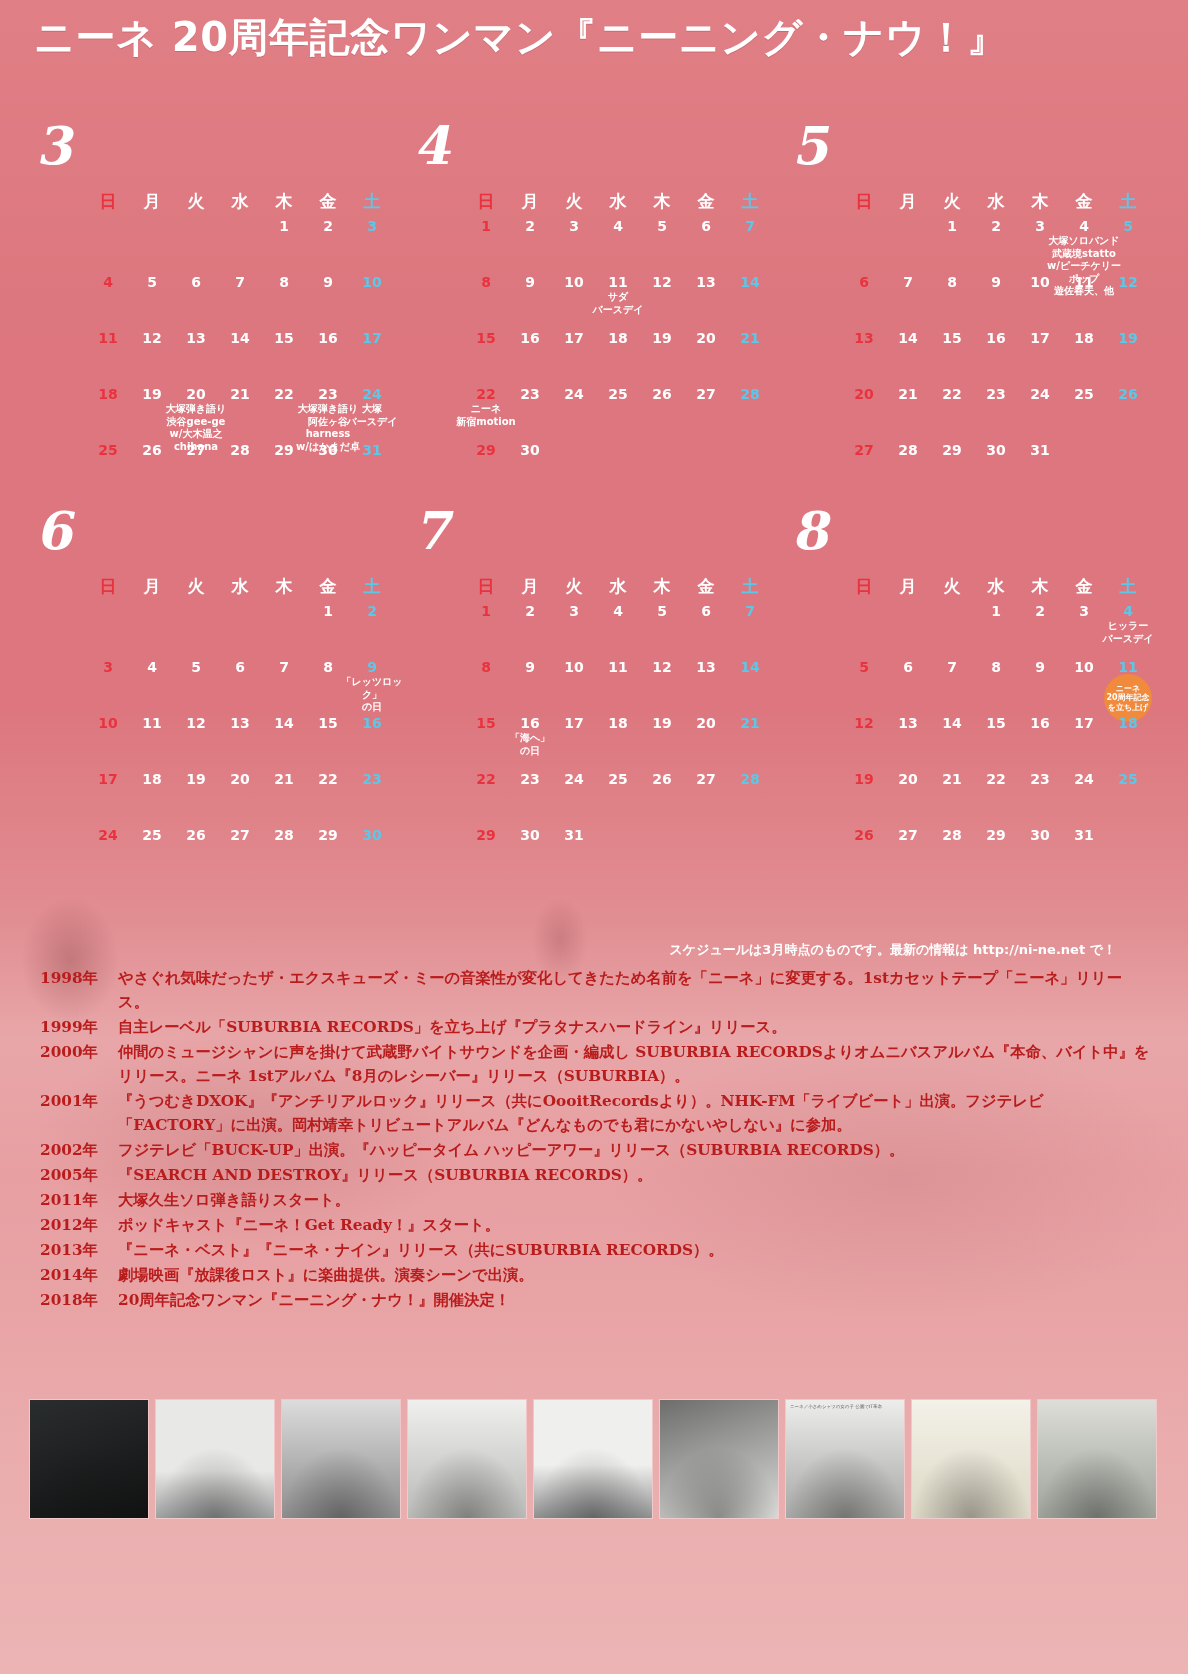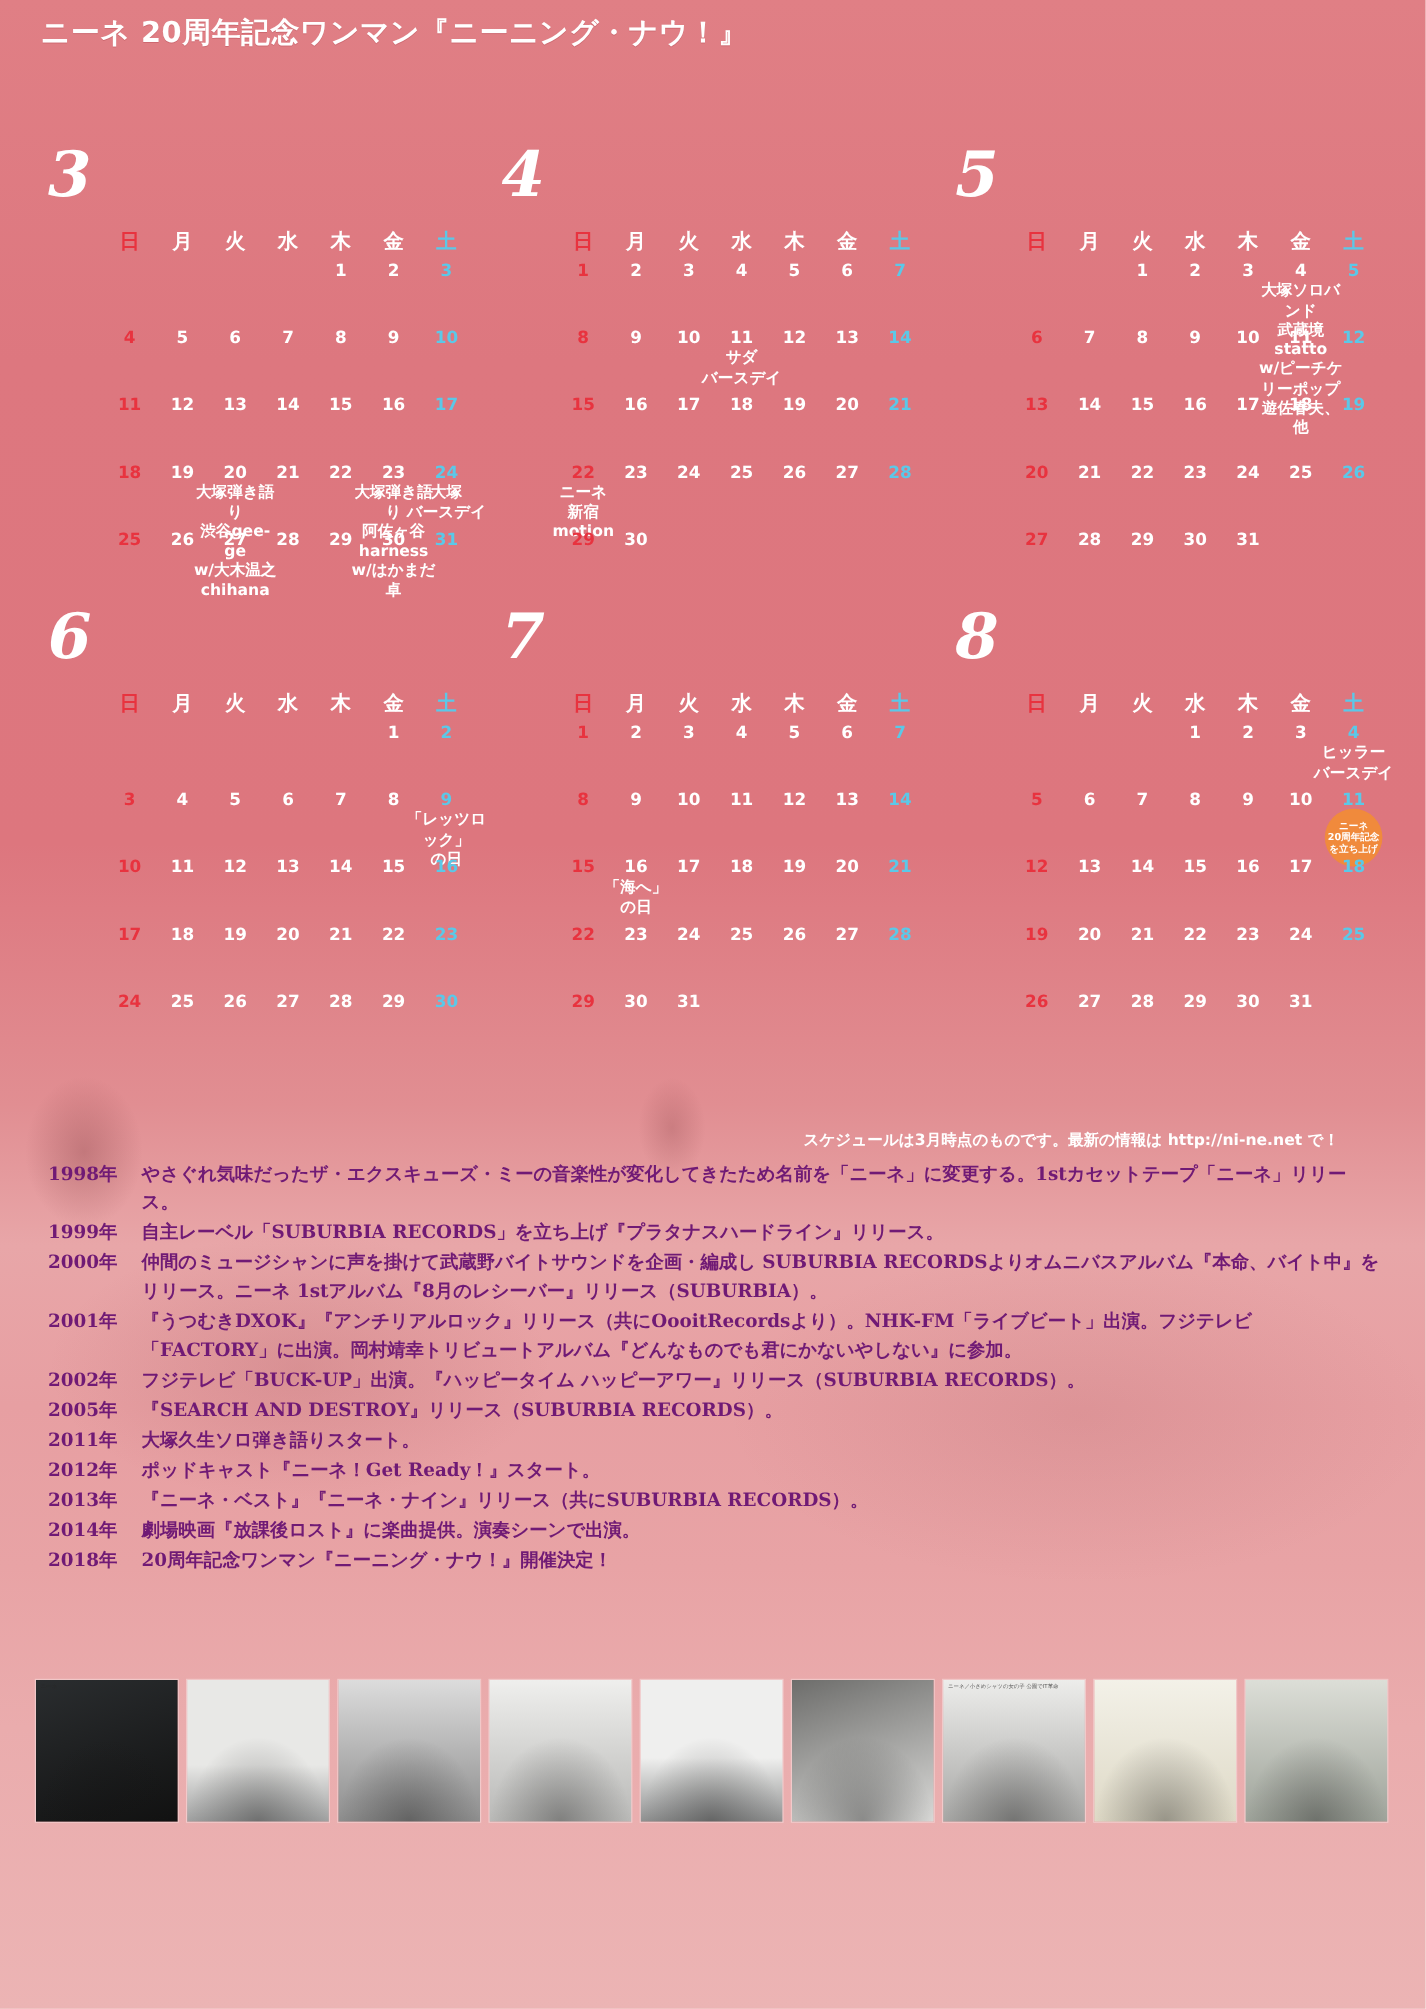--- a/index.html
+++ b/index.html
@@ -11,54 +11,54 @@
   }
   
   .ghost{position:absolute;left:0;top:880px;width:100%;height:520px;
     background:
       radial-gradient(ellipse 70px 90px at 70px 80px, rgba(120,50,55,.30), rgba(120,50,55,0) 70%),
       radial-gradient(ellipse 40px 60px at 560px 60px, rgba(120,50,55,.22), rgba(120,50,55,0) 70%),
       radial-gradient(ellipse 300px 160px at 250px 260px, rgba(150,70,75,.18), rgba(150,70,75,0) 70%),
       radial-gradient(ellipse 420px 200px at 900px 300px, rgba(150,70,75,.13), rgba(150,70,75,0) 70%);
     pointer-events:none;}
   .hdr{position:absolute;left:34px;top:14px;width:1120px;}
-  .hdr-title{font-size:24px;font-weight:bold;letter-spacing:.5px;line-height:1.15;
+  .hdr-title{font-size:40px;font-weight:bold;letter-spacing:.5px;line-height:1.15;
     font-family:"DejaVu Sans",sans-serif;text-shadow:0 1px 0 rgba(150,40,50,.25);}
   .hdr-sub{margin-top:6px;font-size:13.5px;font-weight:bold;line-height:1.55;
     font-family:"DejaVu Sans",sans-serif;}
 
   .cal-grid{position:absolute;left:0;top:120px;width:1188px;}
   .cal-row{display:flex;}
   .month{width:356px;margin-left:22px;position:relative;height:385px;}
   .month-num{font-family:"DejaVu Serif",serif;font-style:italic;font-size:52px;font-weight:bold;
     line-height:1;color:#ffffff;padding-left:18px;}
   .dow{display:grid;grid-template-columns:repeat(7,44px);margin-top:18px;padding-left:64px;}
   .dow div{text-align:center;font-size:17px;font-weight:bold;font-family:"DejaVu Sans",sans-serif;}
   .dow .sun{color:#e8333f;}
   .dow .sat{color:#5bc8e8;}
   .dow .wd{color:#ffffff;}
   .days{display:grid;grid-template-columns:repeat(7,44px);padding-left:64px;margin-top:6px;}
   .cell{height:56px;text-align:center;position:relative;}
   .cell .n{font-size:14px;font-weight:bold;font-family:"DejaVu Sans",sans-serif;line-height:1.1;}
   .n.sun{color:#e8333f;}
   .n.sat{color:#5bc8e8;}
   .n.wd{color:#ffffff;}
-  .note{font-size:13px;line-height:1.25;font-weight:bold;color:#fff;margin-top:1px;
+  .note{font-size:10px;line-height:1.25;font-weight:bold;color:#fff;margin-top:1px;
     font-family:"DejaVu Sans",sans-serif;white-space:normal;}
   .note.wide{position:absolute;left:-16px;width:76px;}
   .badge{position:absolute;left:-2px;top:14px;width:48px;height:48px;border-radius:50%;
     background:#f08a3c;display:flex;align-items:center;justify-content:center;
     font-size:8px;font-weight:bold;line-height:1.2;color:#fff;text-align:center;
     font-family:"DejaVu Sans",sans-serif;}
   .sched-note{position:absolute;right:72px;top:905px;font-size:13px;font-weight:bold;color:#fff;
     font-family:"DejaVu Sans",sans-serif;margin-top:36px;}
   .sched-note a{color:#fff;text-decoration:none;}
 
   .history{position:absolute;left:40px;top:966px;width:1110px;
-    font-family:"DejaVu Serif",serif;font-size:15.3px;line-height:1.57;color:#701a75;font-weight:bold;}
+    font-family:"DejaVu Serif",serif;font-size:15.3px;line-height:1.57;color:#b91c1c;font-weight:bold;}
   .hrow{display:flex;margin-bottom:1px;}
   .hyear{width:78px;flex:0 0 78px;}
   .htext{flex:1;}
   .thumbs{position:absolute;left:30px;top:1400px;width:1130px;display:flex;gap:8px;}
   .thumb{width:118px;height:118px;background:#cfd2cf;position:relative;overflow:hidden;
     box-shadow:0 0 0 1px rgba(255,255,255,.35);}
   .t1{background:linear-gradient(160deg,#2a2d2f,#111);}
   .t2{background:linear-gradient(180deg,#e8e8e6 60%,#9fa0a0);}
   .t3{background:linear-gradient(180deg,#dcdcdc,#8d8d8d);}
   .t4{background:linear-gradient(180deg,#efefed,#b9b9b7);}

